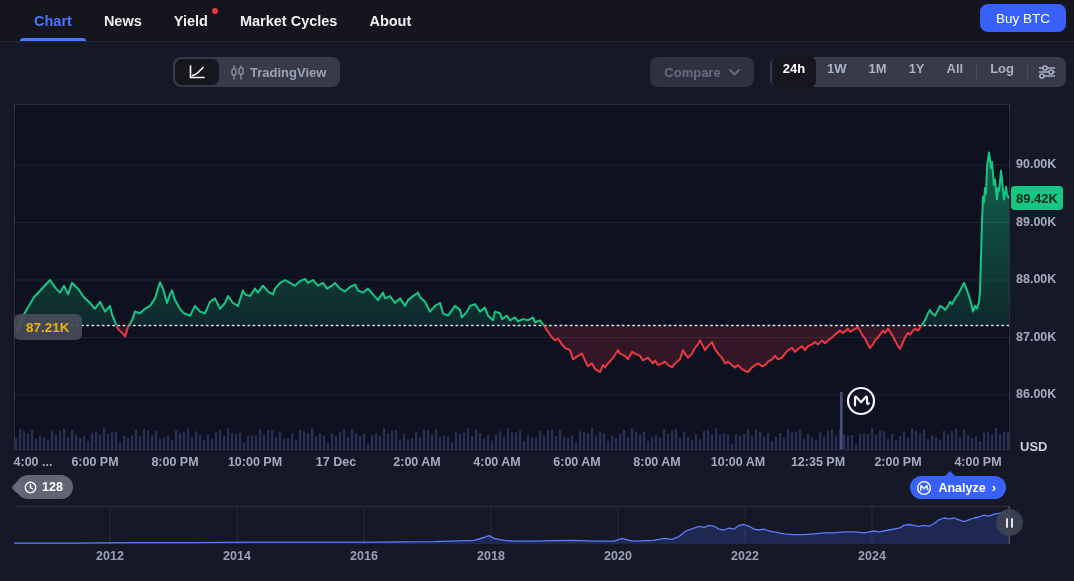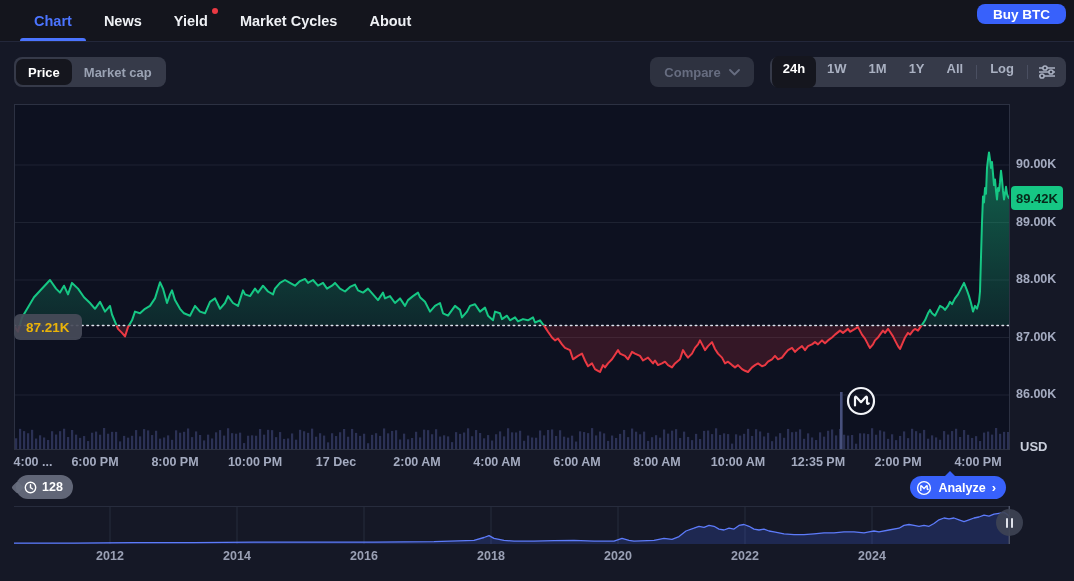--- a/index.html
+++ b/index.html
@@ -10,23 +10,23 @@
   .topbar{position:absolute;left:0;top:0;width:1074px;height:41px;
     background:#14151d;border-bottom:1px solid #23273a;}
   .nav{position:absolute;left:18px;top:0;height:41px;display:flex;align-items:stretch;}
   .nav-item{position:relative;display:flex;align-items:center;padding:0 16px;
     font-size:14.5px;font-weight:700;color:#eef0f4;cursor:pointer;}
   .nav-item.active{color:#4b74ff;}
   .nav-item.active::after{content:"";position:absolute;left:2px;right:2px;bottom:0;
     height:3px;background:#4b74ff;border-radius:3px 3px 0 0;}
   .nav-dot{position:absolute;top:8px;right:6px;width:6px;height:6px;border-radius:50%;
     background:#ea3943;}
-  .buy-btn{position:absolute;right:8px;top:4px;height:20px;padding:0 16px;border:none;
+  .buy-btn{position:absolute;right:8px;top:4px;height:28px;padding:0 16px;border:none;
     border-radius:8px;background:#3861fb;color:#fff;font-family:inherit;
-    font-size:13.5px;font-weight:700;cursor:pointer;}
+    font-size:13.5px;font-weight:400;cursor:pointer;}
   
   .seg-group{position:absolute;top:57px;display:inline-flex;align-items:center;
     background:#363a49;border-radius:8px;padding:2px;height:30px;box-sizing:border-box;}
   .seg{display:flex;align-items:center;gap:6px;padding:0 12px;height:26px;
     border-radius:7px;font-size:13px;font-weight:700;color:#9aa2b3;cursor:pointer;white-space:nowrap;}
   .seg.active{background:#15161e;color:#fff;}
   .right-tools{position:absolute;right:8px;top:57px;display:flex;gap:16px;align-items:center;}
   .compare-btn{display:flex;align-items:center;gap:8px;height:30px;padding:0 14px;
     background:#2e3240;border-radius:8px;font-size:13px;font-weight:700;color:#676d80;cursor:pointer;}
   .ranges{position:relative;display:flex;align-items:center;background:#363a49;
@@ -94,23 +94,36 @@
         <div class="nav-item">
           <span>Market Cycles</span>
         </div>
         <div class="nav-item">
           <span>About</span>
         </div>
       </nav>
     <button class="buy-btn">Buy BTC</button>
   </header>
 
-  <div class="seg-group" style="left:14px;">
-    <div class="seg active">Price</div>
-    <div class="seg">Market cap</div>
+  <div class="seg-group" style="left:173px;">
+    <div class="seg active" style="padding:0 14px;">
+      <svg width="16" height="14" viewBox="0 0 16 14">
+        <path d="M1.5 1 V12.5 H15" stroke="#fff" stroke-width="1.6" fill="none" stroke-linecap="round"></path>
+        <path d="M3.5 10.5 Q7 9.5 9 7.5 T14 2.5" stroke="#fff" stroke-width="1.6" fill="none" stroke-linecap="round"></path>
+      </svg>
+    </div>
+    <div class="seg">
+      <svg width="13" height="15" viewBox="0 0 13 15">
+        <line x1="3" y1="0.5" x2="3" y2="14.5" stroke="#9aa2b3" stroke-width="1.2"></line>
+        <rect x="1" y="4" width="4" height="6" rx="1" fill="#363a49" stroke="#9aa2b3" stroke-width="1.2"></rect>
+        <line x1="10" y1="0.5" x2="10" y2="14.5" stroke="#9aa2b3" stroke-width="1.2"></line>
+        <rect x="8" y="3" width="4" height="6" rx="1" fill="#363a49" stroke="#9aa2b3" stroke-width="1.2"></rect>
+      </svg>
+      <span>TradingView</span>
+    </div>
   </div>
   <div class="right-tools">
     <div class="compare-btn">
       <span>Compare</span>
       <svg width="11" height="7" viewBox="0 0 11 7">
         <path d="M1 1 L5.5 5.5 L10 1" stroke="#676d80" stroke-width="1.8" fill="none" stroke-linecap="round" stroke-linejoin="round"></path>
       </svg>
     </div>
     <div class="ranges" id="ranges">
         <div class="range-btn active">24h</div>

